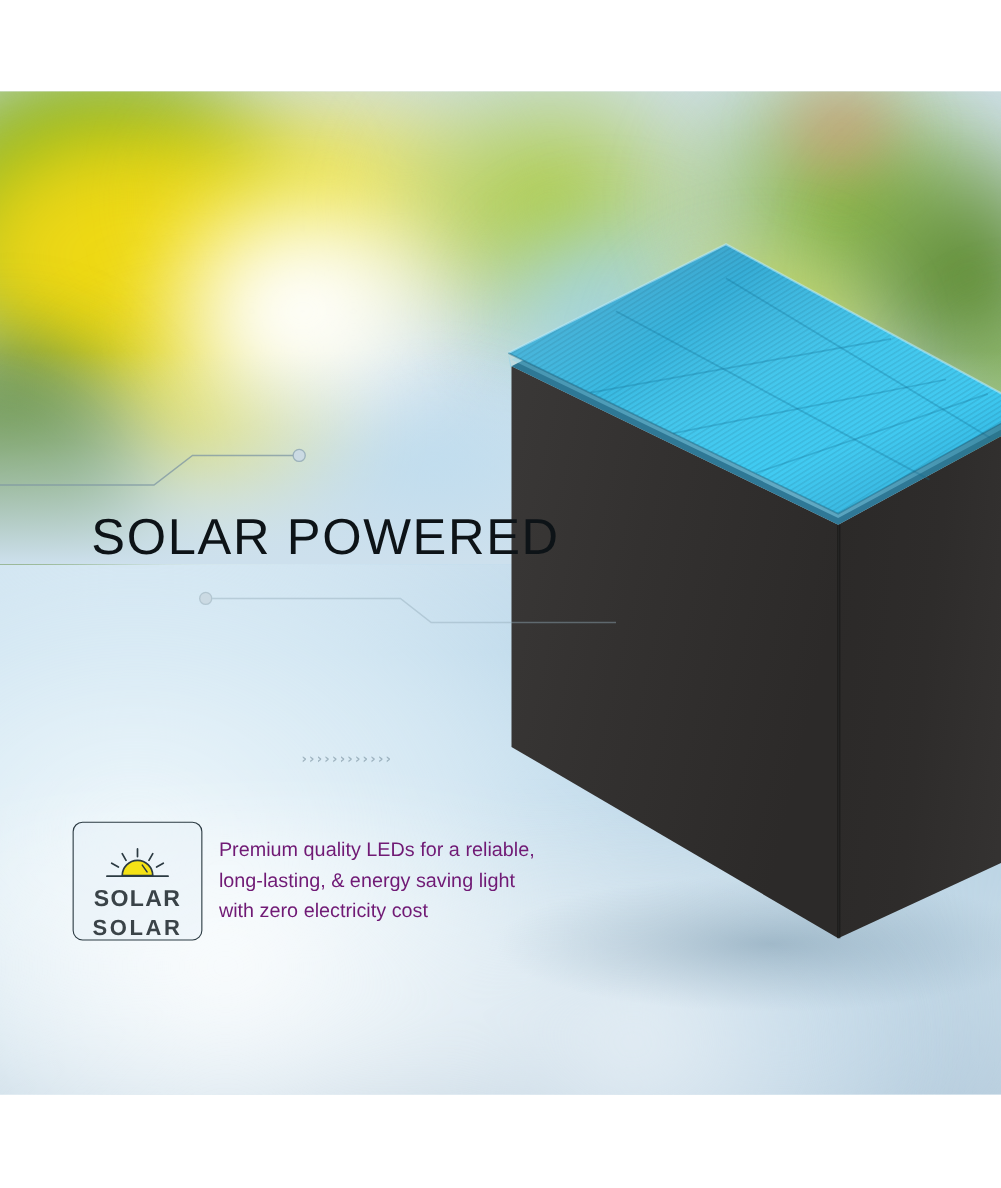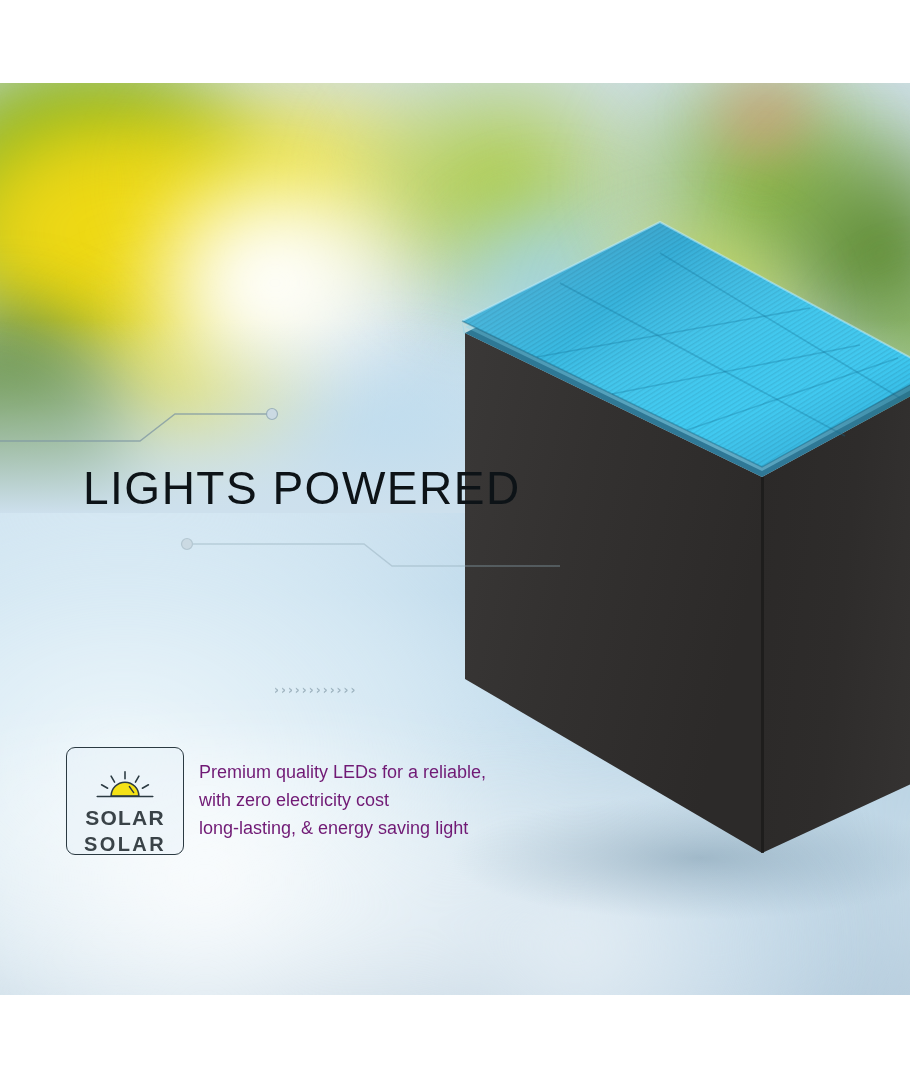--- a/index.html
+++ b/index.html
@@ -294,21 +294,21 @@
 
     <svg class="deco" viewBox="0 0 910 912" preserveAspectRatio="none">
 
       <path d="M 0,358 L 140,358 L 175,331 L 268,331" fill="none" stroke="#7e95a3" stroke-opacity="0.75" stroke-width="1.4"></path>
       <circle cx="272" cy="331" r="5.5" fill="#cbdae3" stroke="#8fa6b3" stroke-opacity="0.8" stroke-width="1.2"></circle>
 
       <circle cx="187" cy="461" r="5.5" fill="#cbdae3" stroke="#9ab0bc" stroke-opacity="0.55" stroke-width="1.2"></circle>
       <path d="M 193,461 L 364,461 L 392,483 L 560,483" fill="none" stroke="#93aab8" stroke-opacity="0.45" stroke-width="1.4"></path>
     </svg>
 
-    <div class="headline">LIGHTS POWERED</div>
+    <div class="headline">SOLAR POWERED</div>
 
     <div class="chevrons">
       <span>›</span>
       <span>›</span>
       <span>›</span>
       <span>›</span>
       <span>›</span>
       <span>›</span>
       <span>›</span>
       <span>›</span>
@@ -330,18 +330,18 @@
         <path d="M 30,30 A 16,16 0 0 1 62,30 Z" fill="#f5e216" stroke="#2b3a42" stroke-width="1.8" stroke-linejoin="round"></path>
         <line x1="51" y1="19" x2="56" y2="26" stroke="#2b3a42" stroke-width="1.6" stroke-linecap="round"></line>
         <line x1="14" y1="30.5" x2="78" y2="30.5" stroke="#2b3a42" stroke-width="1.8" stroke-linecap="round"></line>
       </svg>
       <div class="logo-word logo-solar">SOLAR</div>
       <div class="logo-word logo-lights">SOLAR</div>
     </div>
 
     <div class="feature-text">
       <div>Premium quality LEDs for a reliable,</div>
+      <div>long-lasting, &amp; energy  saving  light</div>
       <div>with zero  electricity cost</div>
-      <div>long-lasting, &amp; energy  saving  light</div>
     </div>
 
   </div>
 </div>
 
 </body></html>

